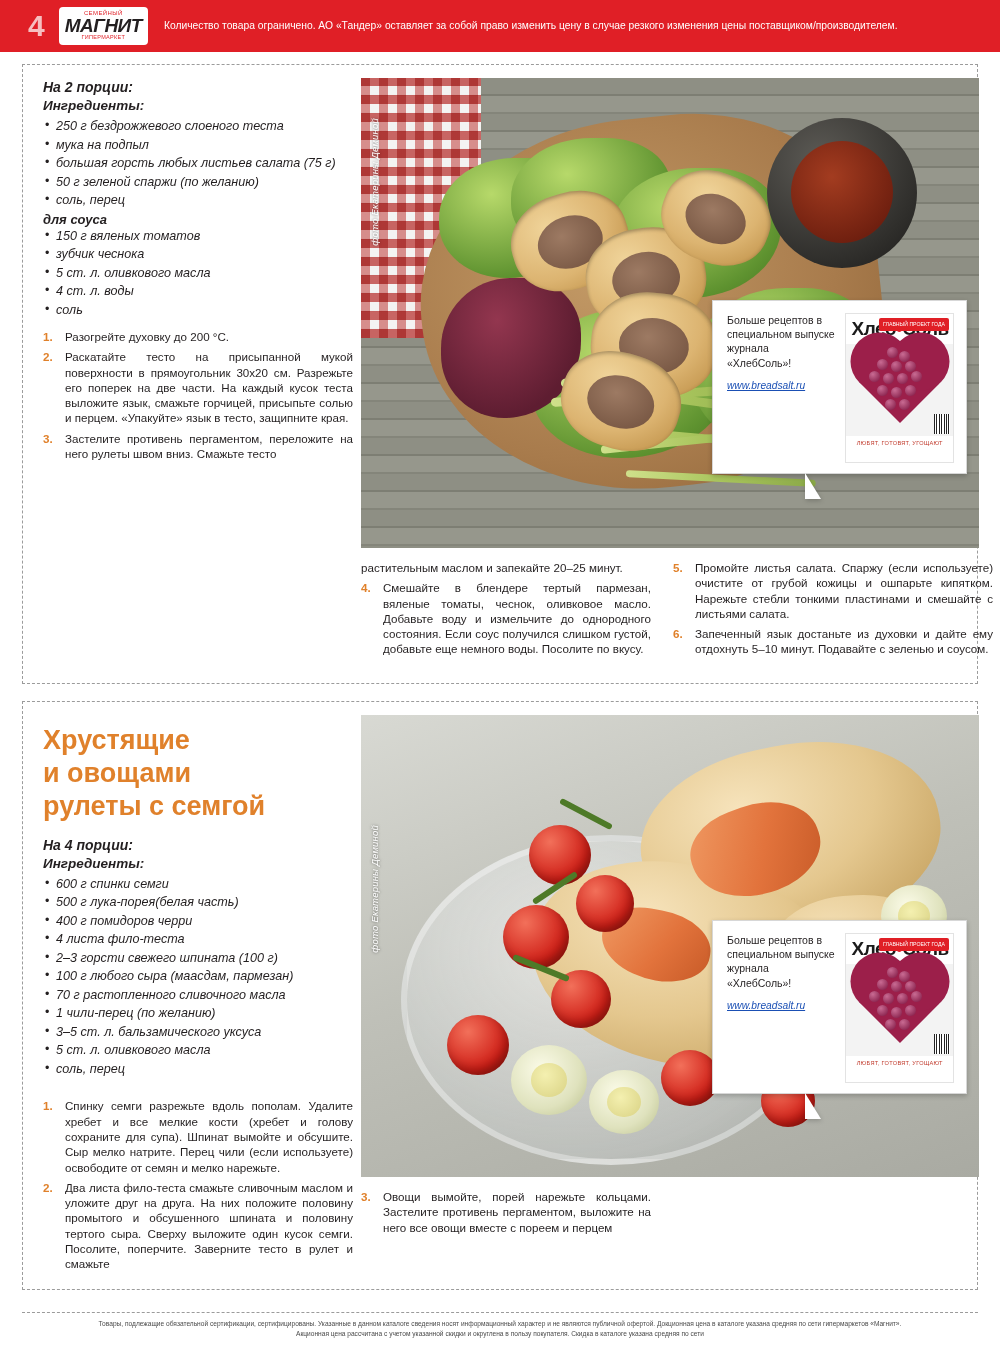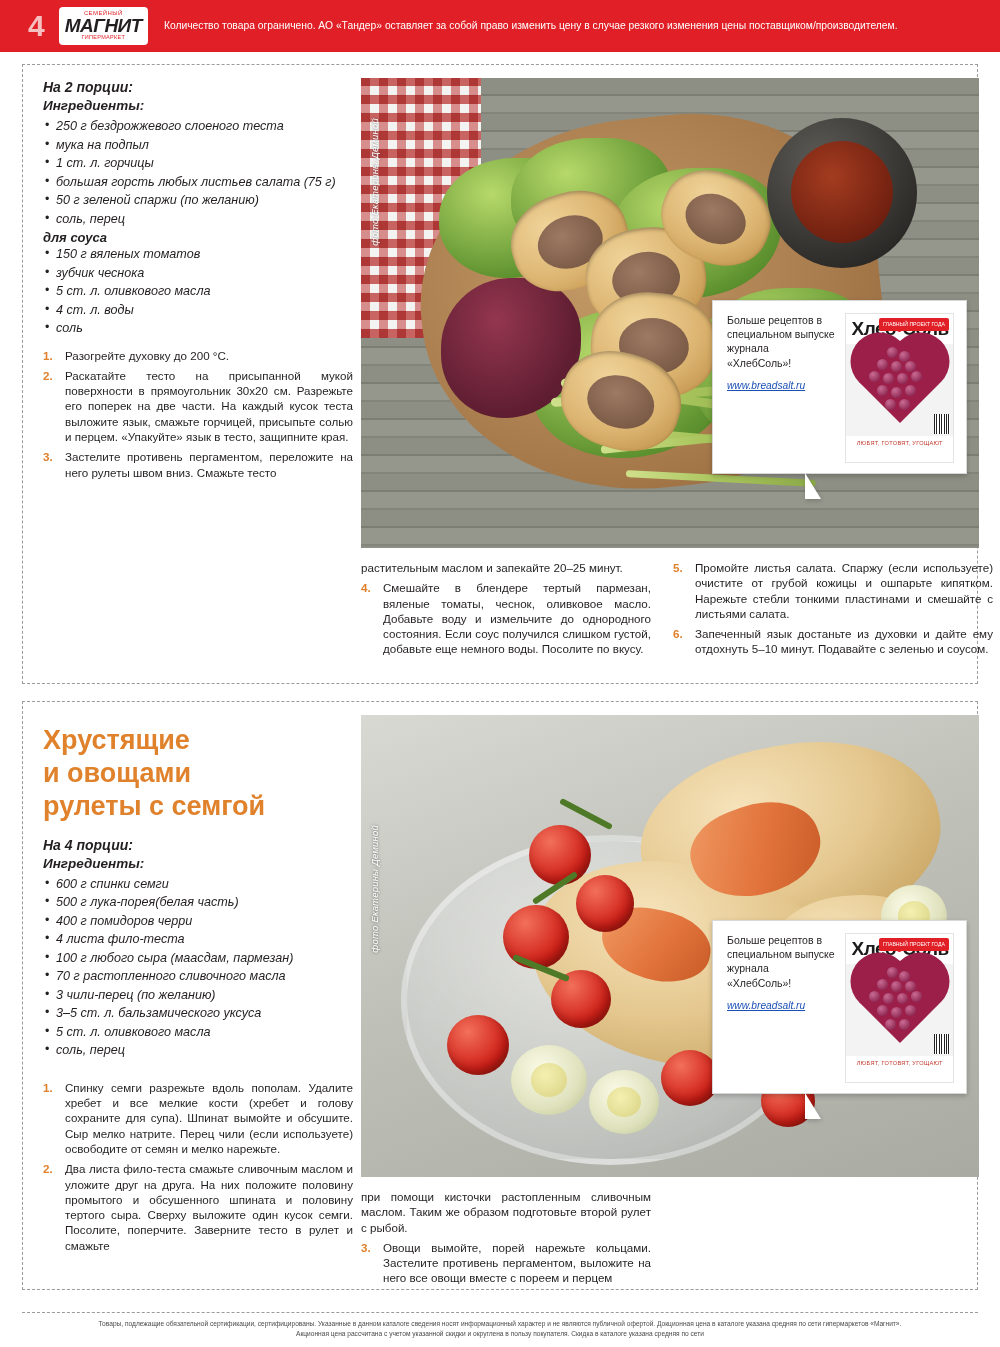--- a/index.html
+++ b/index.html
@@ -371,21 +371,20 @@
 
   <div class="recipe-box first">
 
 
     <div class="ing-wrap">
       <div class="serv">На 2 порции:</div>
       <div class="ing-head">Ингредиенты:</div>
       <ul class="ing">
         <li>250 г бездрожжевого слоеного теста</li>
         <li>мука на подпыл</li>
-        <li>1 ст. л. горчицы</li>
         <li>большая горсть любых листьев салата (75 г)</li>
         <li>50 г зеленой спаржи (по желанию)</li>
         <li>соль, перец</li>
       </ul>
       <div class="sub-head">для соуса</div>
       <ul class="ing">
         <li>150 г вяленых томатов</li>
         <li>зубчик чеснока</li>
         <li>5 ст. л. оливкового масла</li>
         <li>4 ст. л. воды</li>
@@ -499,23 +498,24 @@
     </div>
 
     <div class="ing-wrap">
       <div class="serv">На 4 порции:</div>
       <div class="ing-head">Ингредиенты:</div>
       <ul class="ing">
         <li>600 г спинки семги</li>
         <li>500 г лука-порея(белая часть)</li>
         <li>400 г помидоров черри</li>
         <li>4 листа фило-теста</li>
+        <li>2–3 горсти свежего шпината (100 г)</li>
         <li>100 г любого сыра (маасдам, пармезан)</li>
         <li>70 г растопленного сливочного масла</li>
-        <li>3 чили-перец (по желанию)</li>
+        <li>1 чили-перец (по желанию)</li>
         <li>3–5 ст. л. бальзамического уксуса</li>
         <li>5 ст. л. оливкового масла</li>
         <li>соль, перец</li>
       </ul>
     </div>
 
     <div class="steps-left" style="padding-top:20px;">
       <ol class="steps">
         <li><span class="num">1.</span><span>Спинку семги разрежьте вдоль пополам. Удалите хребет и все мелкие кости (хребет и голову сохраните для супа). Шпинат вымойте и обсушите. Сыр мелко натрите. Перец чили (если используете) освободите от семян и мелко нарежьте.</span></li>
         <li><span class="num">2.</span><span>Два листа фило-теста смажьте сливочным маслом и уложите друг на друга. На них положите половину промытого и обсушенного шпината и половину тертого сыра. Сверху выложите один кусок семги. Посолите, поперчите. Заверните тесто в рулет и смажьте</span></li>
@@ -583,21 +583,20 @@
           </div>
           <div class="mag-bar"></div>
           <div class="mag-foot">ЛЮБЯТ, ГОТОВЯТ, УГОЩАЮТ</div>
         </div>
       </div>
     </div>
 
     <div class="bottom-cols" style="left:338px; top:487px;">
       <div class="steps-mid">
         <ol class="steps">
-          <li style="padding-left:0;"><span>при помощи кисточки растопленным сливочным маслом. Таким же образом подготовьте второй рулет с рыбой.</span></li>
           <li><span class="num">3.</span><span>Овощи вымойте, порей нарежьте кольцами. Застелите противень пергаментом, выложите на него все овощи вместе с пореем и перцем</span></li>
         </ol>
       </div>
     </div>
   </div>
 </div>
 
 <div class="footer-rule"></div>
 <div class="footer">
   <div>Товары, подлежащие обязательной сертификации, сертифицированы. Указанные в данном каталоге сведения носят информационный характер и не являются публичной офертой. Докционная цена в каталоге указана средняя по сети гипермаркетов «Магнит».</div>

